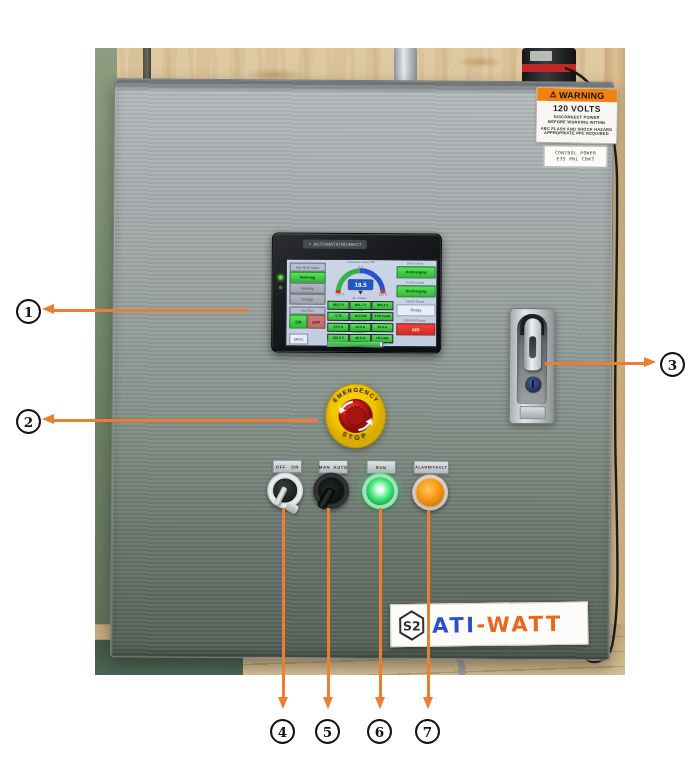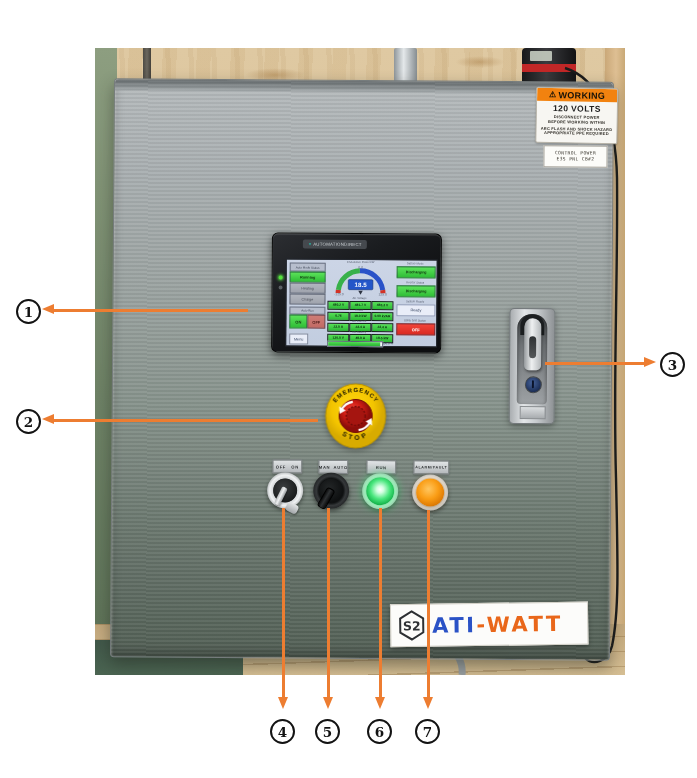--- a/index.html
+++ b/index.html
@@ -162,21 +162,21 @@
       <path d="M 348,588 C 358,600 369,612 367,627" fill="none" stroke="#9aa0a3" stroke-width="7"></path>
     </svg>
 
     <div class="abs encl">
       <div class="topface"></div>
       <div class="brush"></div>
 
       <div class="abs warn">
         <div class="warn-head">
           <span class="warn-tri">⚠</span>
-          <span>WORKING</span>
+          <span>WARNING</span>
         </div>
         <div class="warn-volts">120 VOLTS</div>
         <div class="warn-small">
           <div>DISCONNECT POWER</div>
           <div>BEFORE WORKING WITHIN</div>
         </div>
         <div class="warn-small">
           <div>ARC FLASH AND SHOCK HAZARD</div>
           <div>APPROPRIATE PPE REQUIRED</div>
         </div>

